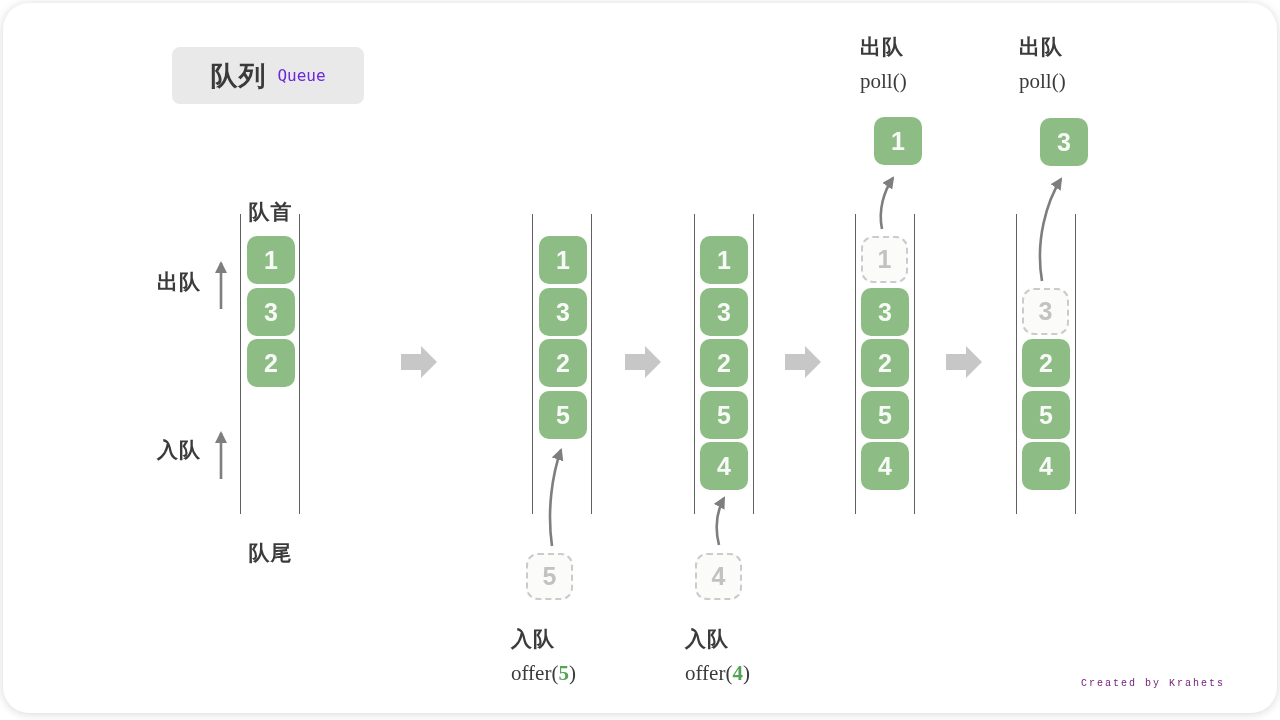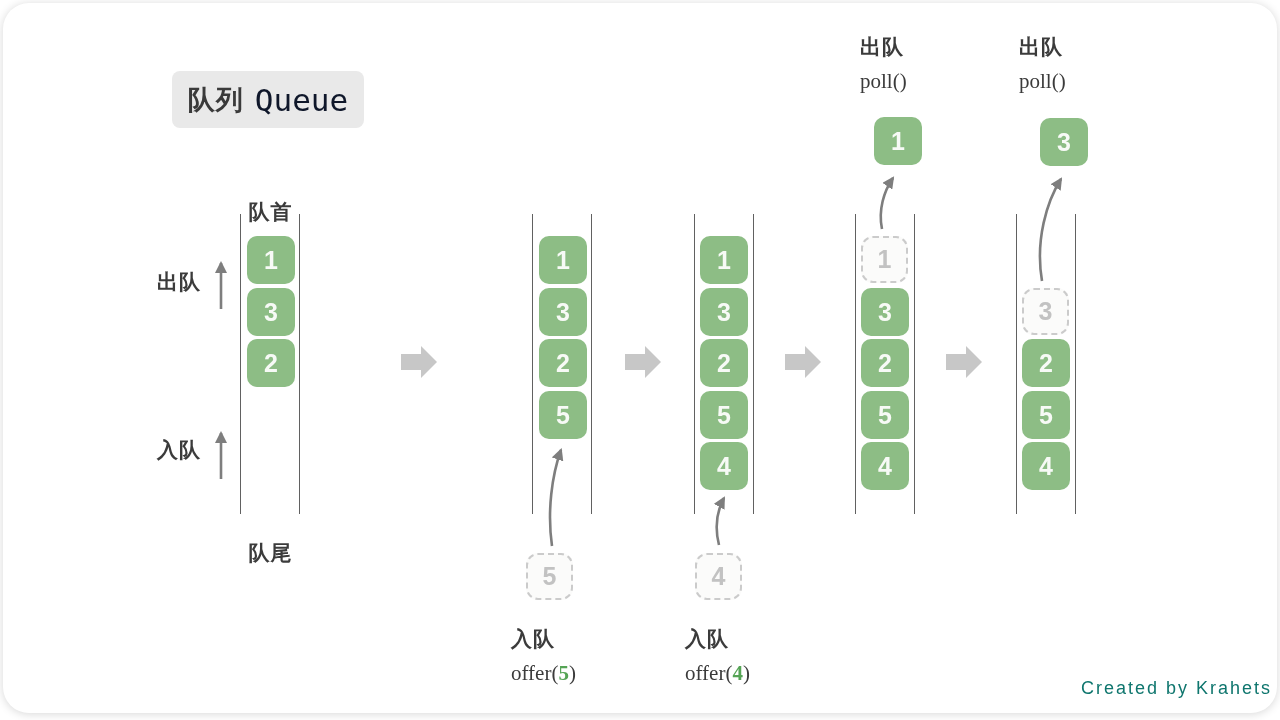--- a/index.html
+++ b/index.html
@@ -11,24 +11,24 @@
   .canvas{
     position:absolute;left:3px;top:3px;width:1274px;height:710px;
     background:#ffffff;border-radius:26px;
     box-shadow:0 1px 10px rgba(0,0,0,0.16);
     overflow:hidden;
   }
   .overlay{position:absolute;left:0;top:0;width:1280px;height:720px;pointer-events:none;}
   .title-box{
     position:absolute;left:169px;top:44px;width:192px;height:57px;
     background:#e9e9e9;border-radius:8px;
-    display:flex;align-items:center;justify-content:center;gap:11px;margin-top:24px;
+    display:flex;align-items:center;justify-content:center;gap:11px;
   }
   .title-zh{font-size:27px;font-weight:700;color:#3a3a3a;letter-spacing:1px;}
-  .title-en{font-family:"DejaVu Sans Mono","Liberation Mono",monospace;font-size:31px;font-weight:500;color:#0f172a;}
+  .title-en{font-family:"DejaVu Sans Mono","Liberation Mono",monospace;font-size:16px;font-weight:500;color:#6d28d9;}
   .zh-bold{position:absolute;font-size:21px;font-weight:700;color:#3b3b3b;letter-spacing:1px;}
   .center-61{width:61px;text-align:center;}
   .container{
     position:absolute;top:211px;width:58px;height:300px;
     border-left:1.6px solid #616161;border-right:1.6px solid #616161;
   }
   .box{
     position:absolute;width:48px;height:48px;border-radius:10px;
     background:#8dbd85;color:#f7faf6;
     display:flex;align-items:center;justify-content:center;
@@ -41,22 +41,22 @@
   }
   .op-group{position:absolute;color:#3b3b3b;}
   .op-label{font-size:21px;font-weight:600;letter-spacing:1px;line-height:35px;}
   .op-code{
     font-family:Liberation Serif, serif;
     font-size:21px;font-weight:500;line-height:34px;color:#3b3b3b;
   }
   .op-code .arg{color:#55a455;font-weight:700;}
   .watermark{
     position:absolute;left:1078px;top:675px;
-    font-family:Liberation Sans, sans-serif;
-    font-size:18px;color:#0f766e;letter-spacing:2px;
+    font-family:Liberation Mono, monospace;
+    font-size:10px;color:#701a75;letter-spacing:2px;
   }
 </style>
 </head>
 <body>
 
 <div class="canvas">
 
   <svg class="overlay" viewBox="0 0 1280 720">
     <defs>
       <marker id="ah" markerUnits="userSpaceOnUse" markerWidth="13" markerHeight="12" refX="10" refY="6" orient="auto">

